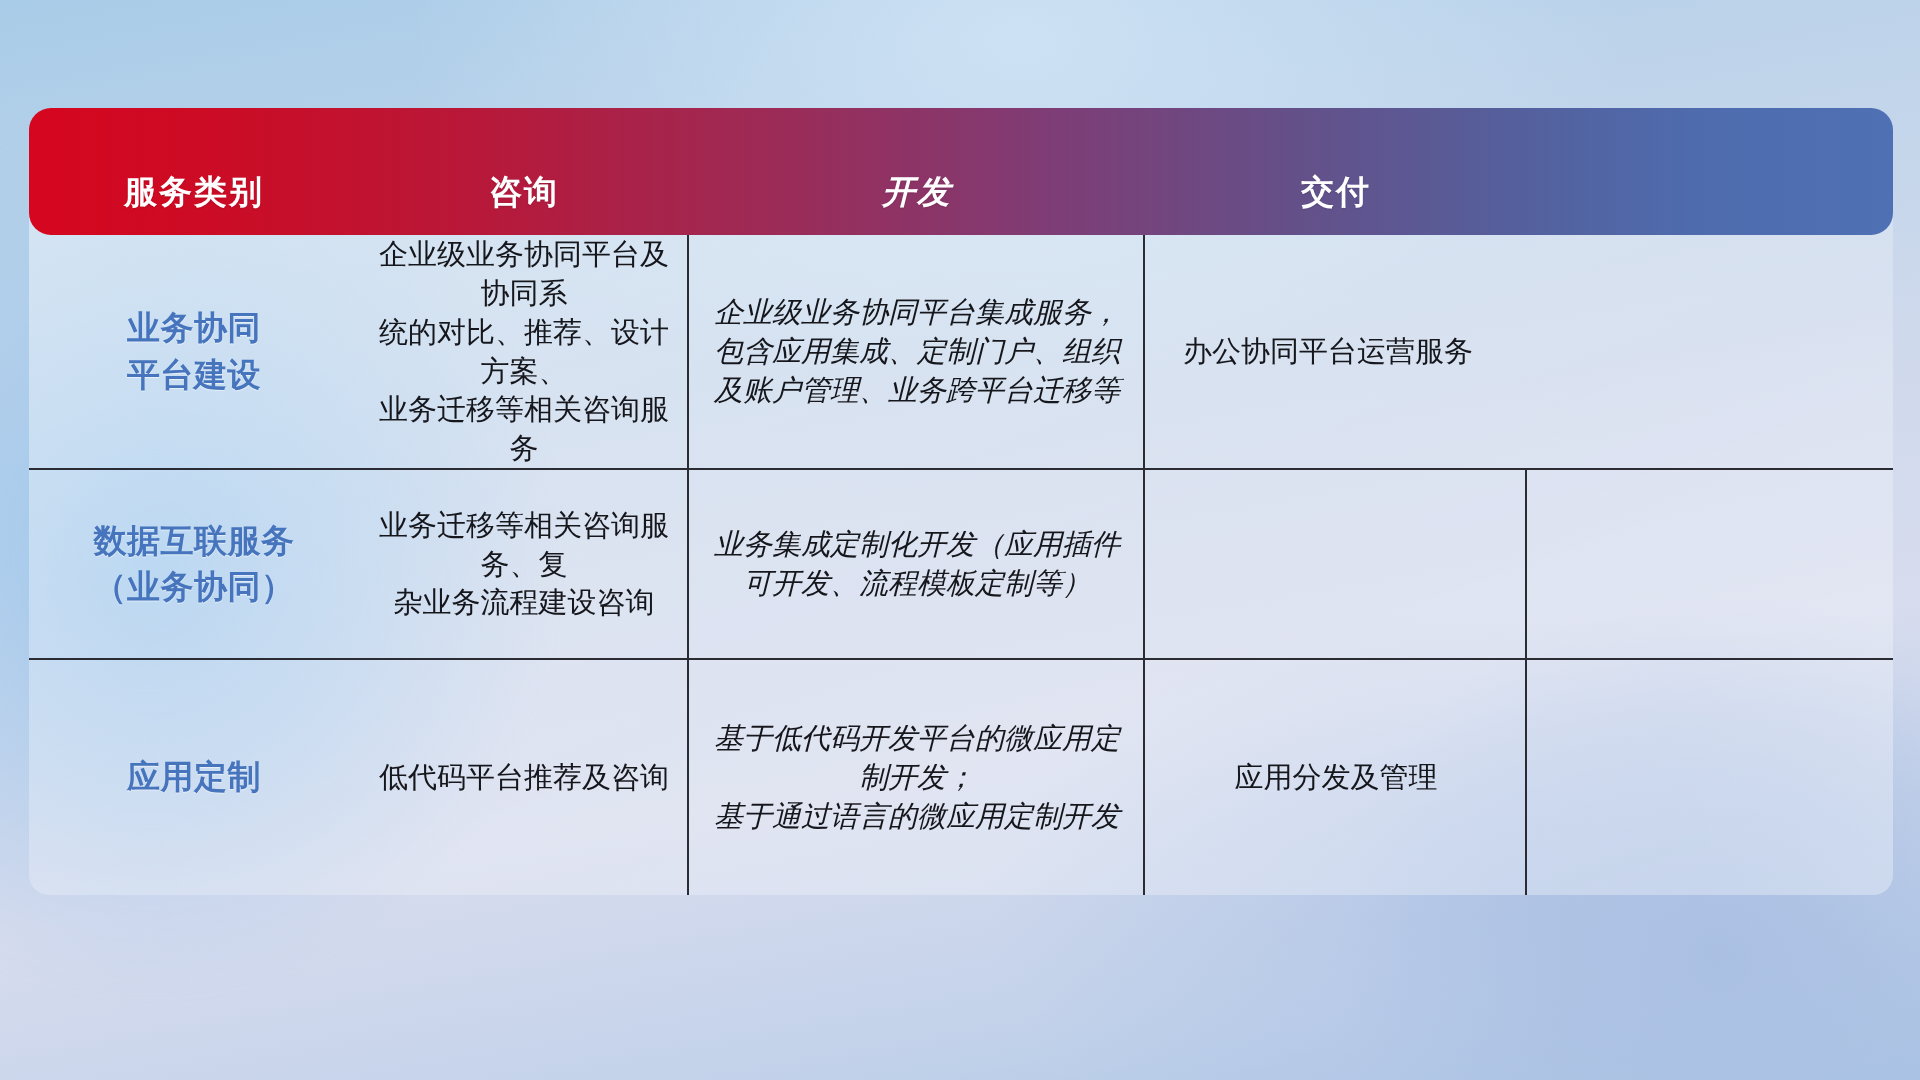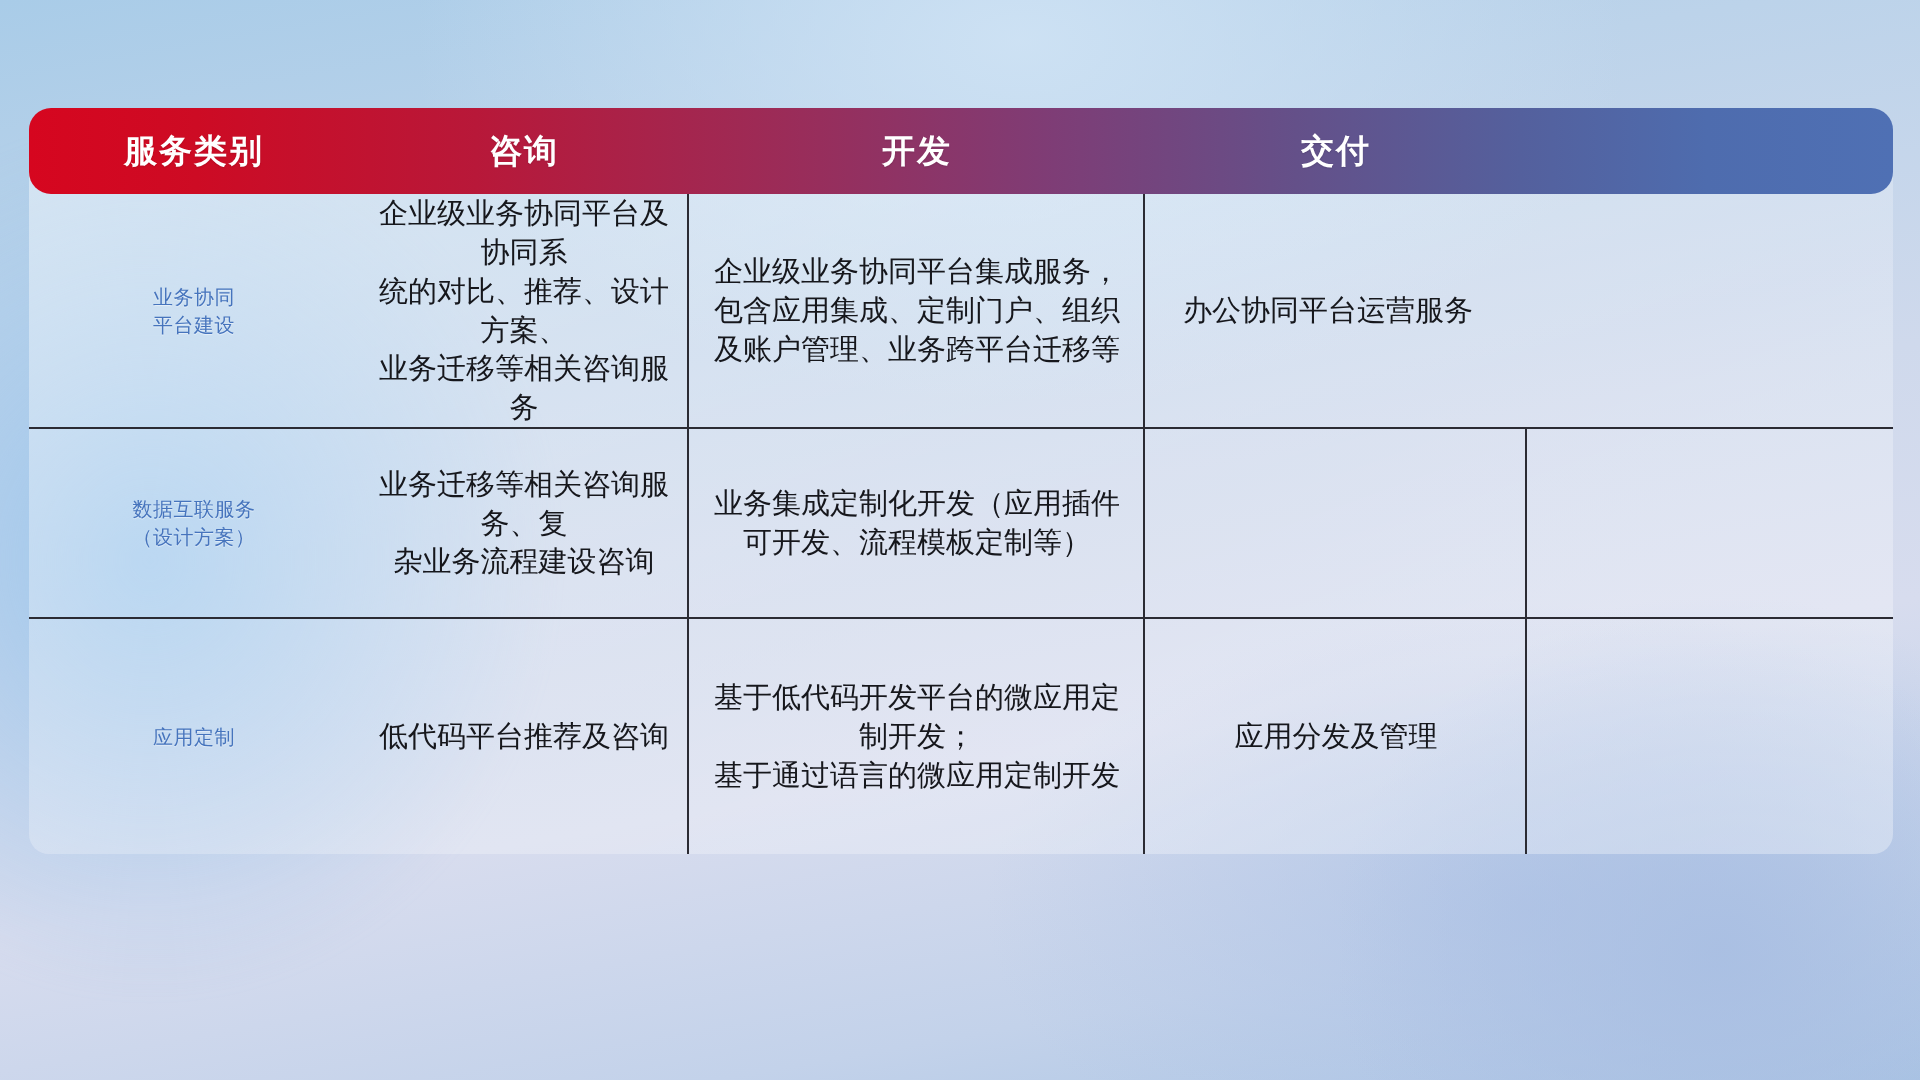--- a/index.html
+++ b/index.html
@@ -54,21 +54,21 @@
   #table-wrap {
     position: absolute;
     left: 29px;
     top: 108px;
     width: 1864px;
   }
 
   
   #table-header {
     display: flex;
-    height: 86px;
+    height: 127px;
     border-radius: 22px;
     overflow: hidden;
     background: linear-gradient(90deg,
         #d6061f 0%,
         #cd0b24 9%,
         #b81839 24%,
         #9e2a55 39%,
         #7e3d76 55%,
         #645089 68%,
         #54609d 80%,
@@ -129,32 +129,32 @@
     content: "";
     position: absolute;
     right: 0;
     top: 0;
     bottom: 0;
     width: 2px;
     background: #2b2b33;
   }
 
   .cat {
-    font-weight: 400;
-    font-size: 20px;
+    font-weight: 700;
+    font-size: 33px;
     line-height: 1.4;
     color: #4674bd;
     text-shadow: 0 1px 1px rgba(255,255,255,0.55);
     letter-spacing: 0.5px;
   }
 
   
   .c0 { width: 330px; }
   .c1 { width: 330px; }
-  .c2 { width: 456px; }
+  .c2 { width: 456px; font-style: italic; }
   .c3 { width: 382px; text-align: center; }
   .c4 { width: 366px; }
 
   .r0 { height: 235px; }
   .r1 { height: 190px; }
   .r2 { height: 235px; }
 </style>
 </head>
 <body>
 
@@ -182,21 +182,21 @@
 统的对比、推荐、设计方案、
 业务迁移等相关咨询服务</div>
       <div class="tcell c2 divider">企业级业务协同平台集成服务，
 包含应用集成、定制门户、组织
 及账户管理、业务跨平台迁移等</div>
       <div class="tcell c4">办公协同平台运营服务</div>
     </div>
 
     <div class="trow r1">
       <div class="tcell c0 cat">数据互联服务
-（设计方案）</div>
+（业务协同）</div>
       <div class="tcell c1 divider">业务迁移等相关咨询服务、复
 杂业务流程建设咨询</div>
       <div class="tcell c2 divider">业务集成定制化开发（应用插件
 可开发、流程模板定制等）</div>
       <div class="tcell c3 divider"></div>
       <div class="tcell c4"></div>
     </div>
 
     <div class="trow r2">
       <div class="tcell c0 cat">应用定制</div>

